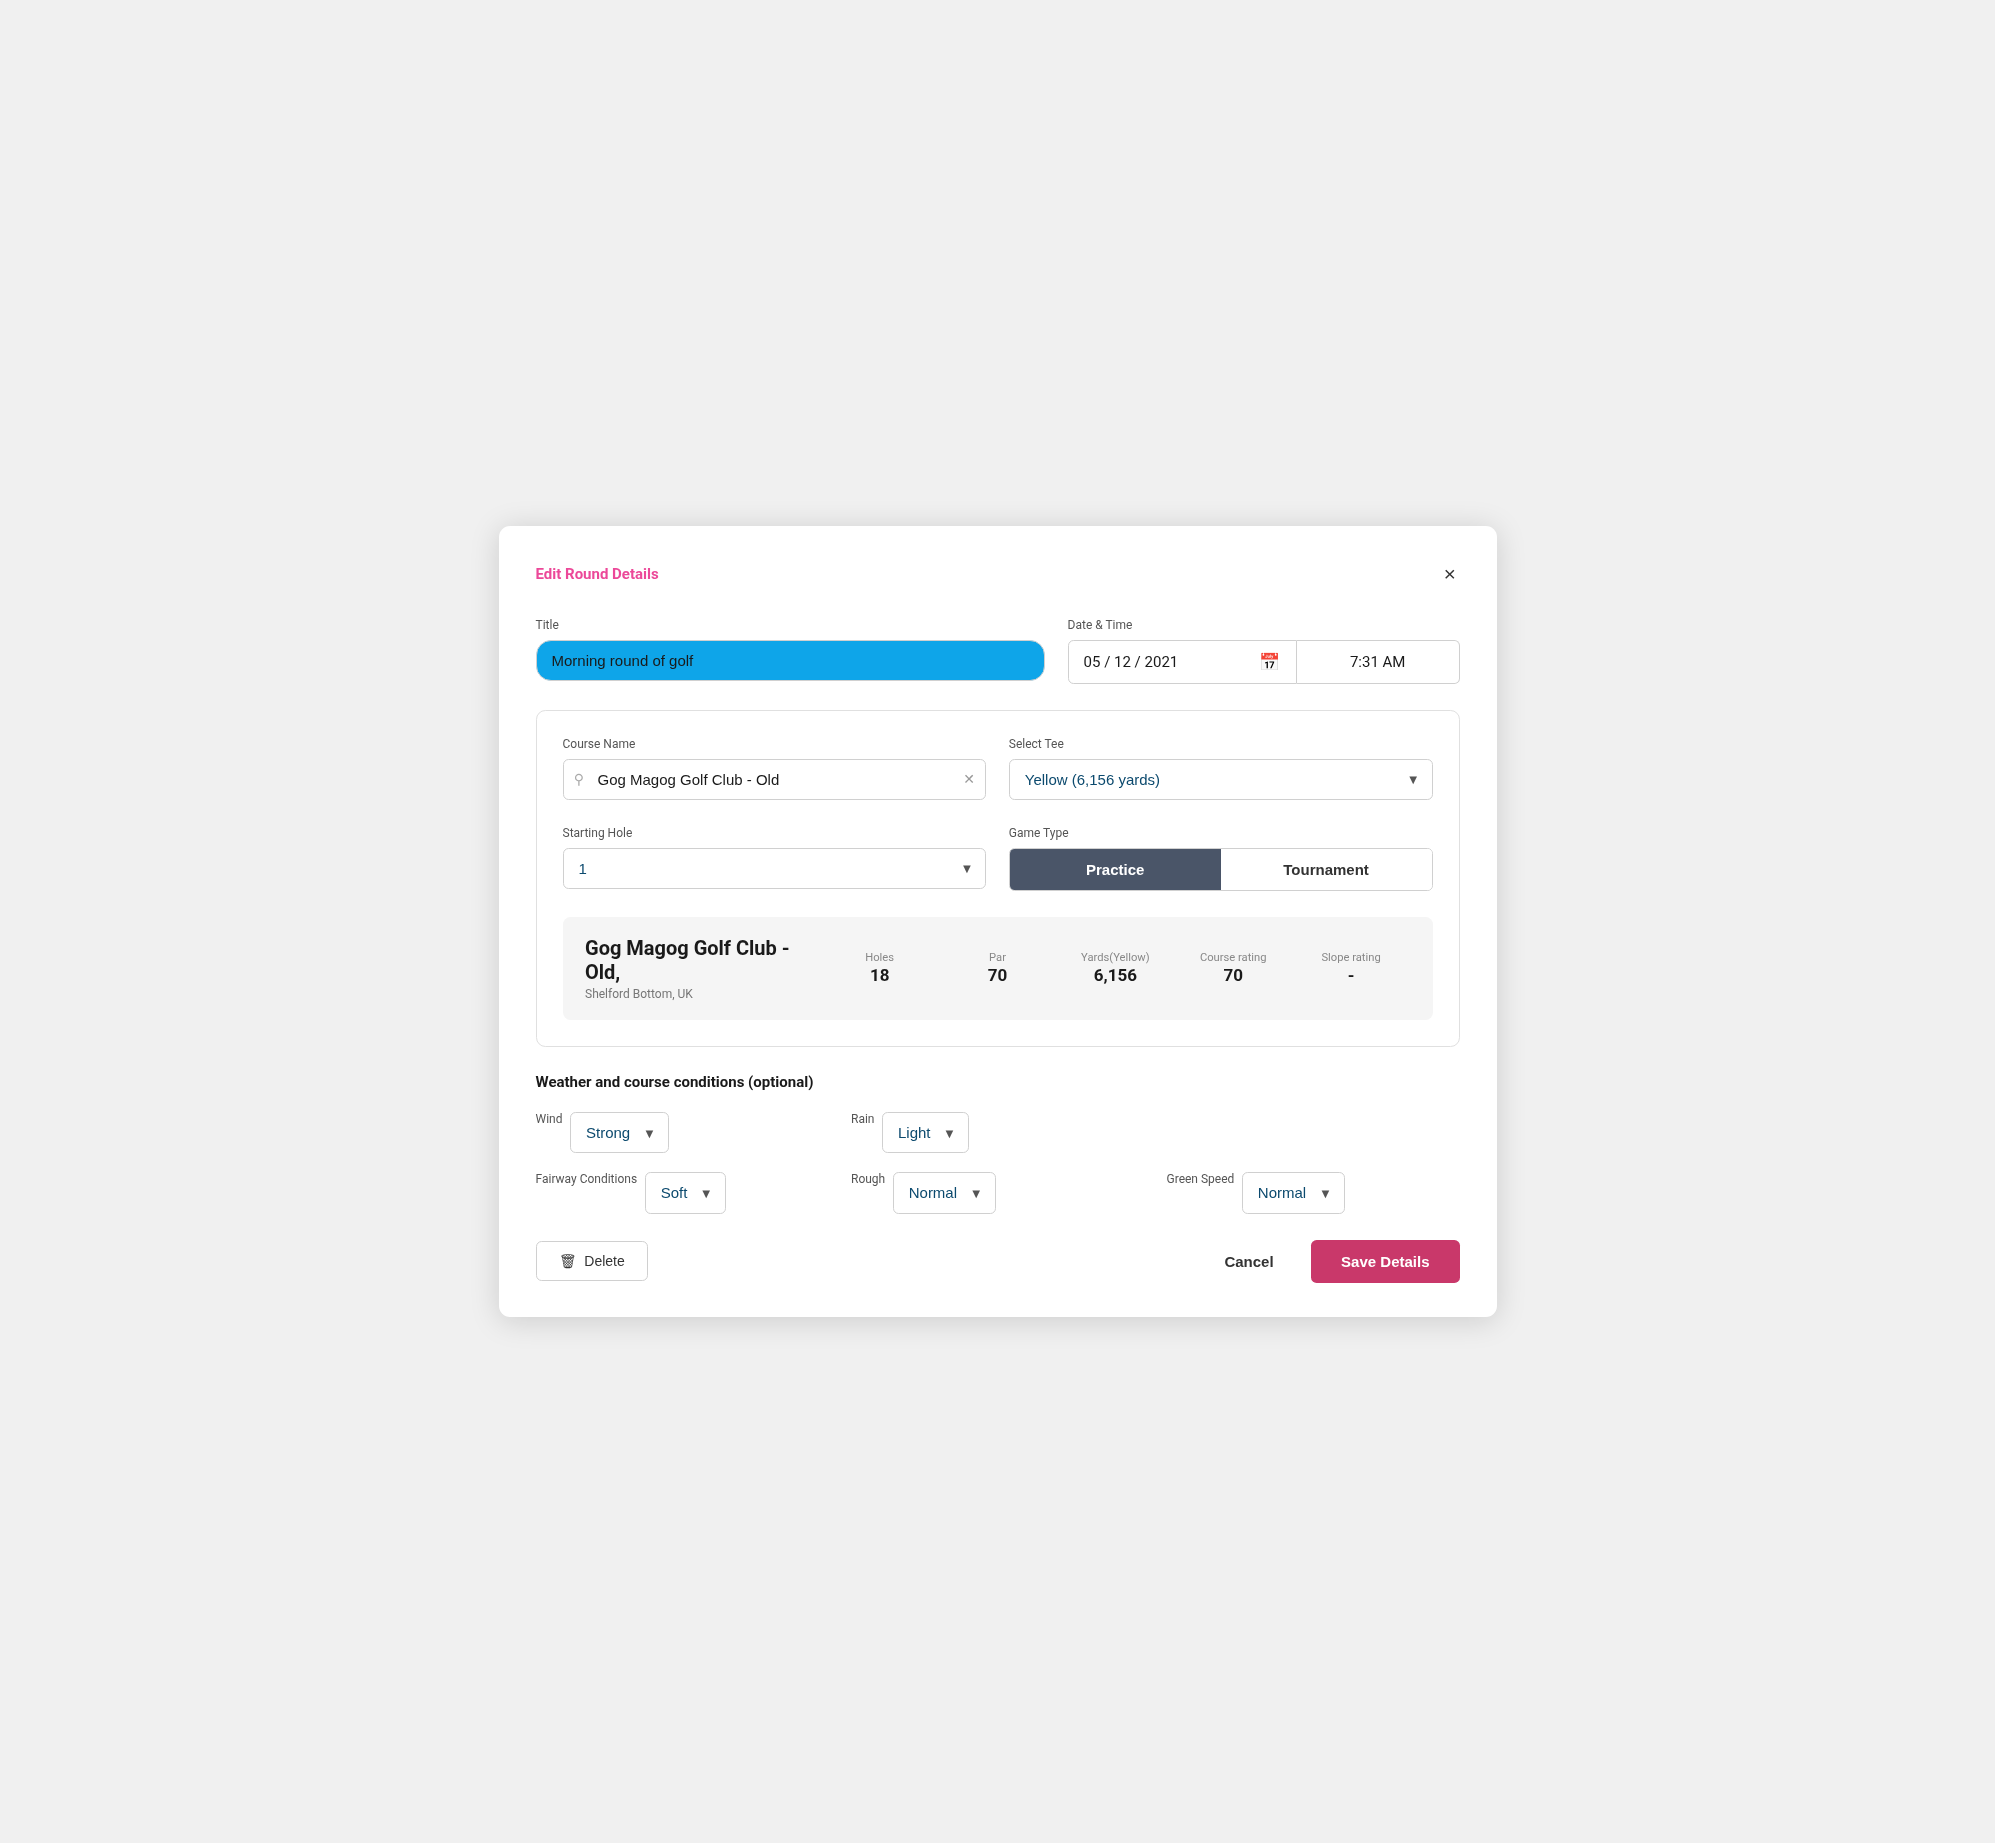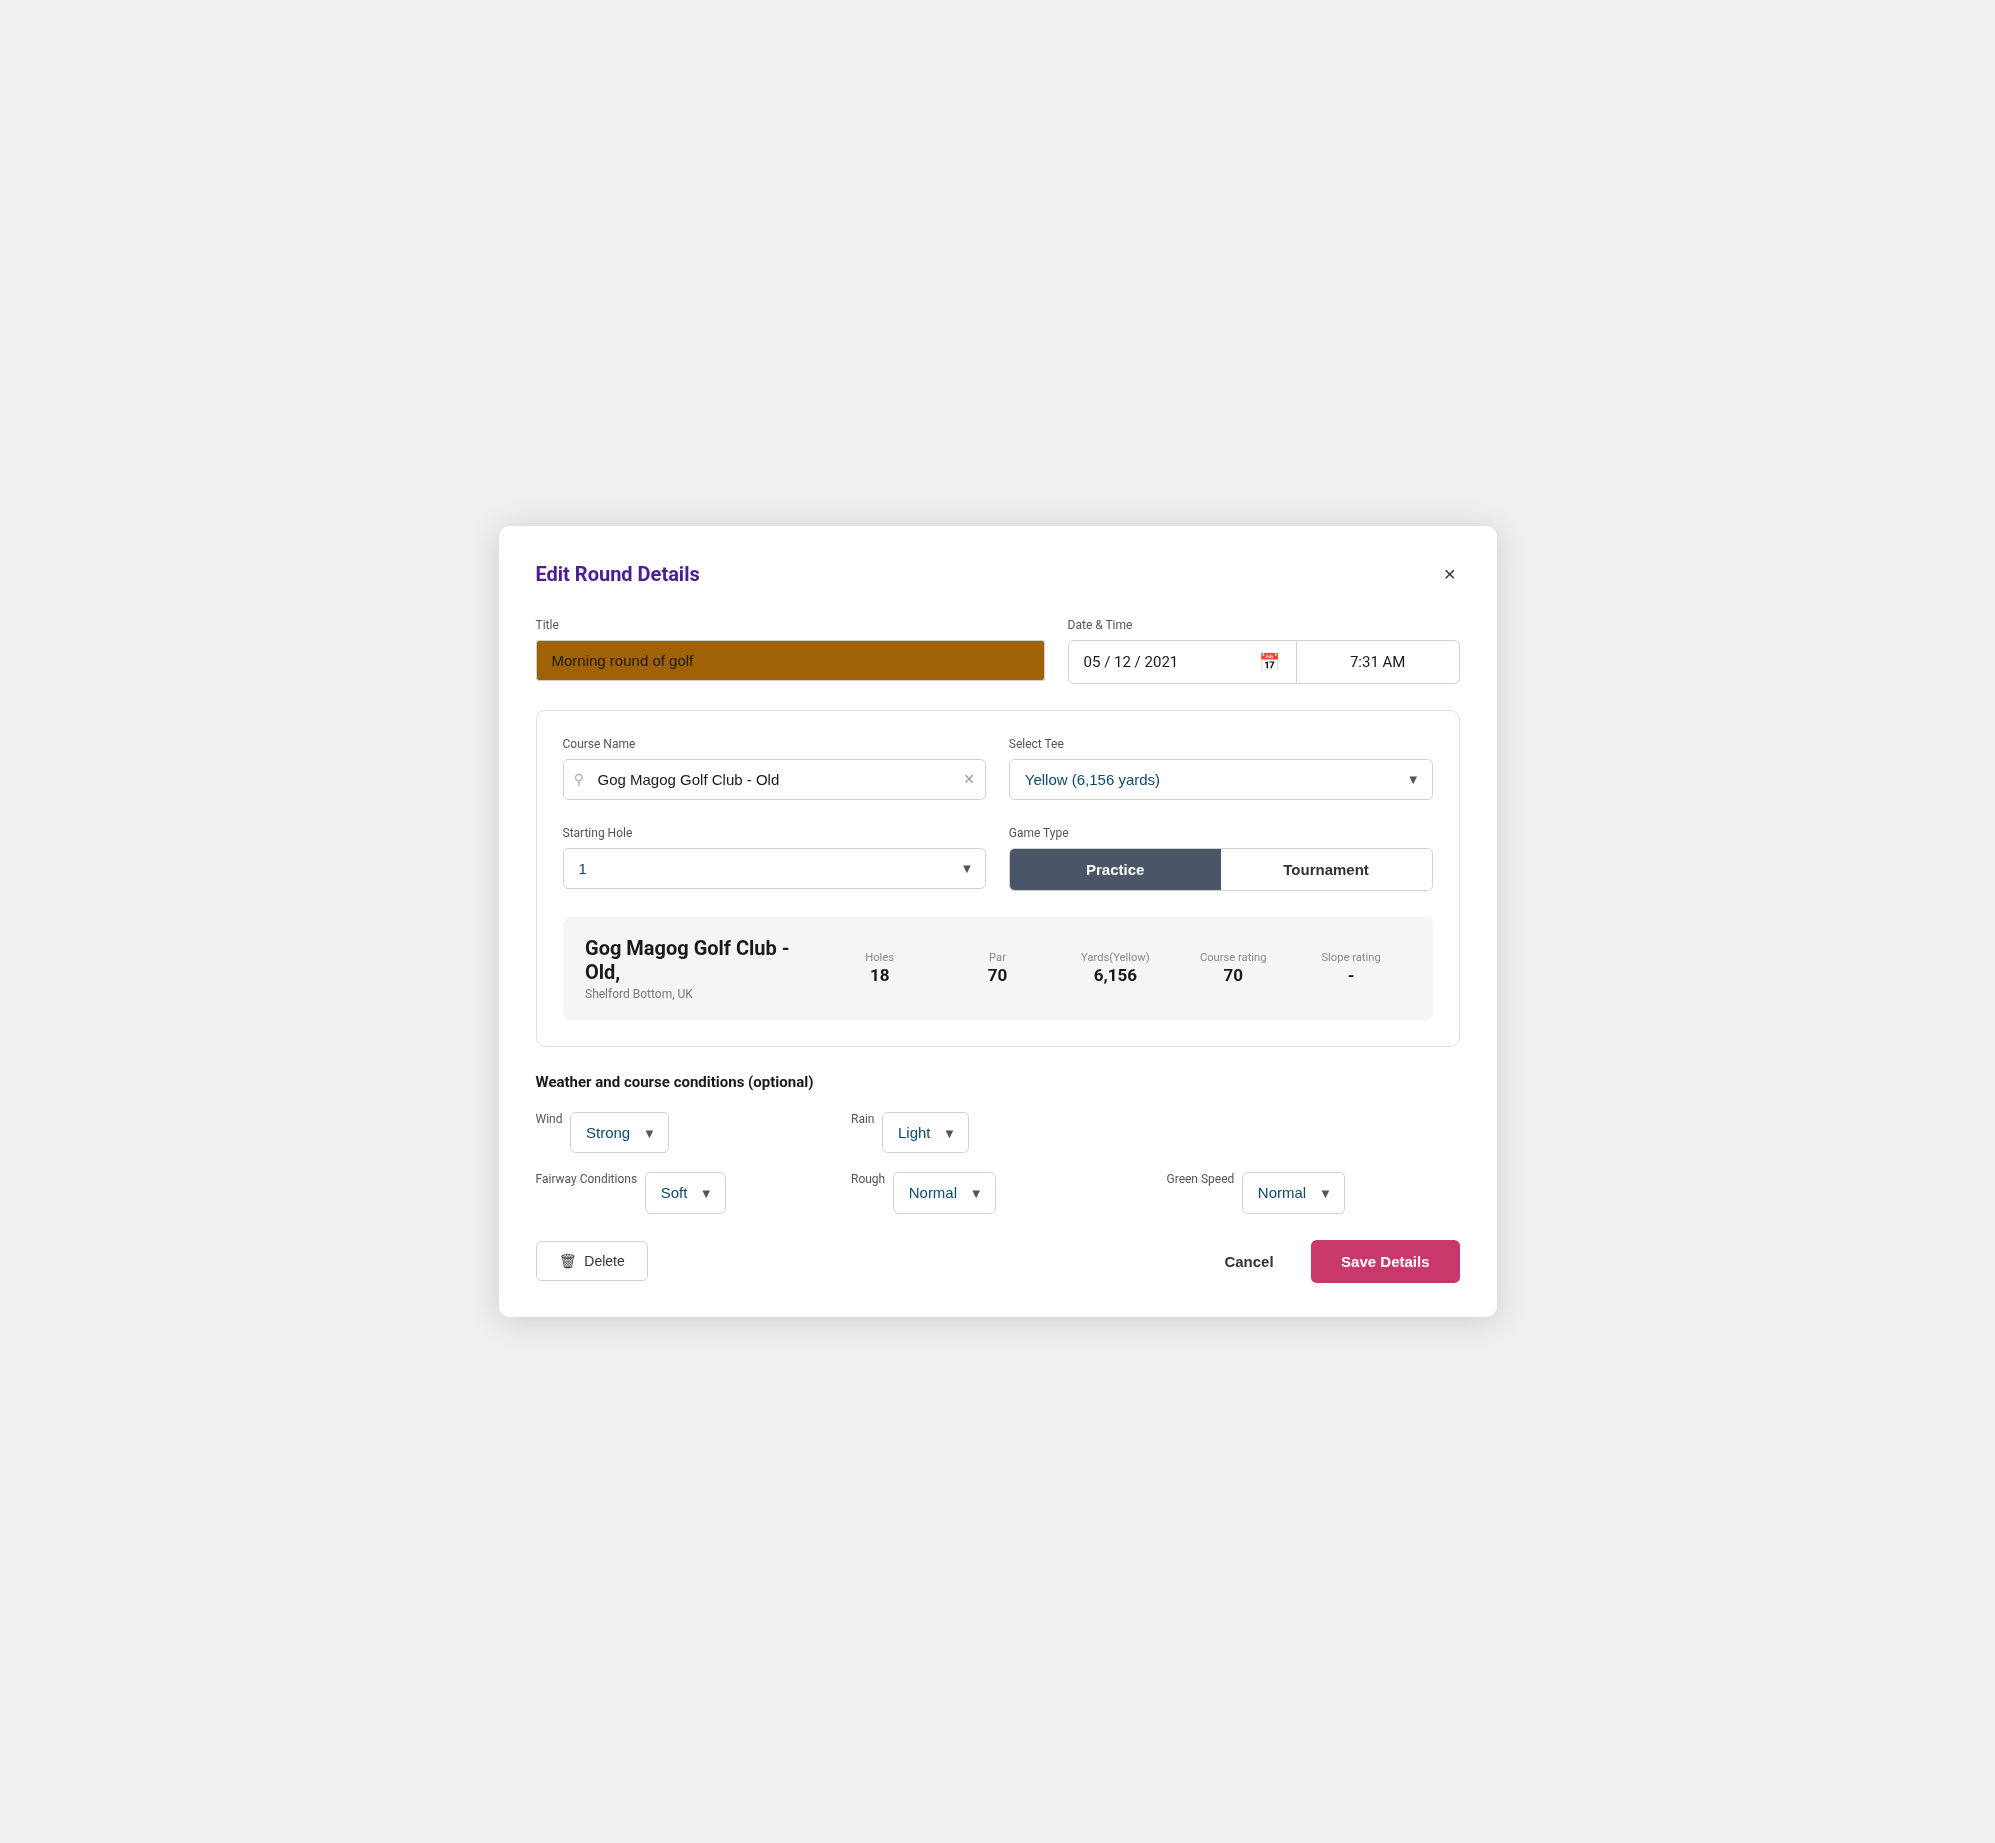--- a/index.html
+++ b/index.html
@@ -19,23 +19,23 @@
       box-shadow: 0 3.7px 30px rgba(0,0,0,0.15);
       position: relative;
     }
     .modal-header {
       display: flex;
       align-items: center;
       justify-content: space-between;
       margin-bottom: 30px;
     }
     .modal-title {
-      font-size: 20px;
+      font-size: 15px;
       font-weight: 700;
-      color: #4c1d95;
+      color: #ec4899;
     }
     .close-btn {
       background: none;
       border: none;
       cursor: pointer;
       font-size: 20.6px;
       color: #333;
       line-height: 1;
       padding: 3.7px;
     }
@@ -49,26 +49,26 @@
       flex-direction: column;
       gap: 7.5px;
     }
     label {
       font-size: 12px;
       color: #555;
       font-weight: 400;
     }
     .input-field {
       border: 1.4px solid #d0d0d0;
-      border-radius: 3px;
+      border-radius: 15px;
       padding: 11.2px 15px;
       font-size: 15px;
       color: #1a1a1a;
       outline: none;
-      background: #a16207;
+      background: #0ea5e9;
       width: 100%;
     }
     .date-time-group {
       display: flex;
       gap: 0;
       flex: 1;
     }
     .date-input {
       border: 1.4px solid #d0d0d0;
       border-radius: 5.6px 0 0 5.6px;

